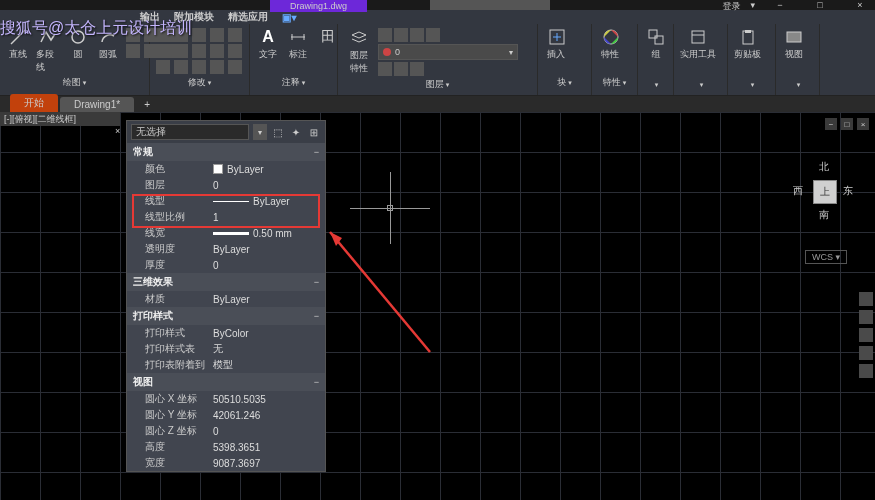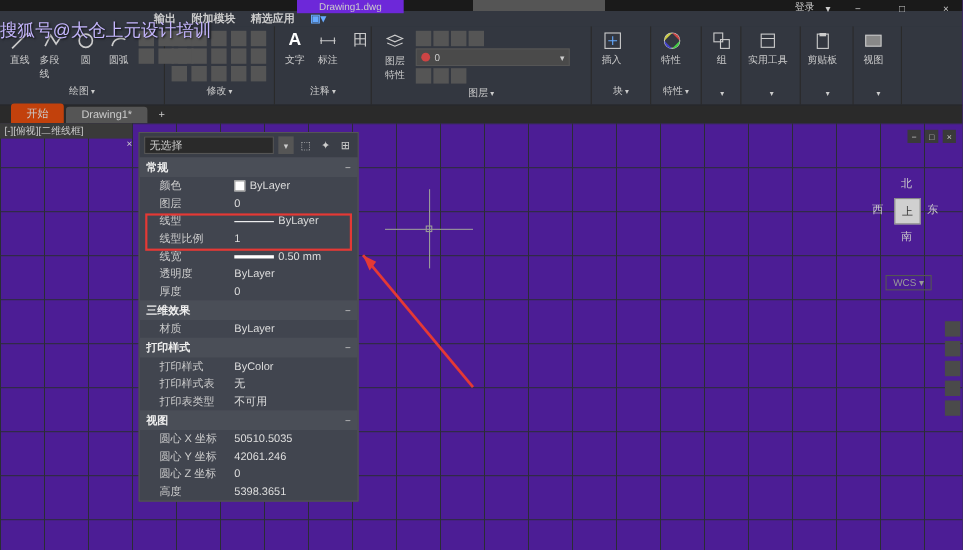--- a/index.html
+++ b/index.html
@@ -4,21 +4,21 @@
   <style>
     * { margin: 0; padding: 0; box-sizing: border-box; font-family: "Microsoft YaHei", Arial, sans-serif; }
     body { width: 875px; height: 500px; background: #333740; overflow: hidden; position: relative; }
     
     .watermark { position: absolute; top: 18px; left: 0; color: #c4b5fd; font-size: 16px; z-index: 1000; text-shadow: 1px 1px 2px rgba(0,0,0,0.8); }
     
     .title-bar { height: 10px; background: #1a1a1a; display: flex; align-items: center; padding: 0 4px; position: relative; }
     .title-tabs { position: absolute; left: 270px; top: 0; display: flex; gap: 2px; }
     .title-tab { background: #6d28d9; color: #ccc; font-size: 9px; padding: 1px 20px; }
     .title-input { position: absolute; left: 430px; top: 0; width: 120px; height: 10px; background: #555; }
-    .title-right { position: absolute; right: 0; top: 0; display: flex; gap: 10px; align-items: flex-end; }
+    .title-right { position: absolute; right: 0; top: 0; display: flex; gap: 10px; align-items: flex-start; }
     .title-login { color: #ccc; font-size: 9px; }
     .win-btn { width: 30px; height: 10px; color: #ccc; font-size: 9px; text-align: center; }
     
     .menu-bar { height: 14px; background: #333740; display: flex; align-items: center; padding-left: 140px; gap: 14px; }
     .menu-item { color: #ccc; font-size: 10px; cursor: pointer; font-weight: bold; }
     
     .ribbon { height: 72px; background: #333740; border-bottom: 1px solid #222; display: flex; }
     .ribbon-group { border-right: 1px solid #2a2a2a; padding: 4px 6px; display: flex; flex-direction: column; }
     .ribbon-tools { display: flex; gap: 6px; flex: 1; align-items: flex-start; }
     .ribbon-tool { display: flex; flex-direction: column; align-items: center; gap: 2px; min-width: 24px; }
@@ -31,21 +31,21 @@
     
     .layer-dropdown { width: 140px; height: 16px; background: #4a4a4a; border: 1px solid #555; display: flex; align-items: center; padding: 0 4px; }
     .layer-dropdown-circle { width: 8px; height: 8px; border-radius: 50%; background: #c44; margin-right: 4px; }
     .layer-dropdown-text { color: #ccc; font-size: 9px; flex: 1; }
     
     .doc-tabs { height: 16px; background: #2a2a2a; display: flex; align-items: flex-end; padding-left: 10px; }
     .doc-tab { background: #c2410c; color: #ccc; font-size: 10px; padding: 2px 14px; border-radius: 3px 3px 0 0; margin-right: 2px; }
     .doc-tab.active { background: #555; }
     .doc-tab-add { color: #ccc; font-size: 10px; padding: 2px 8px; }
     
-    .main-area { position: relative; height: 388px; background: #4c1d95; }
+    .main-area { position: relative; height: 388px; background: #000000; }
     
     .left-strip { position: absolute; left: 0; top: 0; width: 120px; height: 14px; background: #3a3a3a; color: #ccc; font-size: 9px; padding: 1px 4px; }
     .close-x { position: absolute; left: 115px; top: 14px; color: #ccc; font-size: 9px; }
     
     .prop-panel { position: absolute; left: 126px; top: 8px; width: 200px; background: #41454f; border: 1px solid #555; }
     .prop-header { height: 22px; display: flex; align-items: center; padding: 0 4px; gap: 4px; background: #3a3e47; }
     .prop-select { flex: 1; height: 16px; background: #2a2a2a; border: 1px solid #555; color: #ccc; font-size: 10px; padding: 0 4px; display: flex; align-items: center; text-align: right; }
     .prop-select-arrow { width: 14px; height: 16px; background: #555; color: #ccc; font-size: 8px; display: flex; align-items: center; justify-content: center; }
     .prop-header-icon { width: 14px; height: 14px; color: #ccc; font-size: 10px; display: flex; align-items: center; justify-content: center; }
     
@@ -424,22 +424,22 @@
       </div>
       <div class="prop-row">
         <span class="prop-label">打印样式</span>
         <span class="prop-value">ByColor</span>
       </div>
       <div class="prop-row">
         <span class="prop-label">打印样式表</span>
         <span class="prop-value">无</span>
       </div>
       <div class="prop-row">
-        <span class="prop-label">打印表类型</span>
-        <span class="prop-value">不可用</span>
+        <span class="prop-label">打印表附着到</span>
+        <span class="prop-value">模型</span>
       </div>
     </div>
 
     <div class="prop-section">
       <div class="prop-section-header">
         <span class="prop-section-title">视图</span>
         <span class="prop-section-collapse">−</span>
       </div>
       <div class="prop-row">
         <span class="prop-label">圆心 X 坐标</span>
@@ -449,20 +449,24 @@
         <span class="prop-label">圆心 Y 坐标</span>
         <span class="prop-value">42061.246</span>
       </div>
       <div class="prop-row">
         <span class="prop-label">圆心 Z 坐标</span>
         <span class="prop-value">0</span>
       </div>
       <div class="prop-row">
         <span class="prop-label">高度</span>
         <span class="prop-value">5398.3651</span>
+      </div>
+      <div class="prop-row">
+        <span class="prop-label">宽度</span>
+        <span class="prop-value">9087.3697</span>
       </div>
     </div>
   </div>
 
   <div class="highlight-box" style="left:132px; top:82px; width:188px; height:34px;"></div>
 
   <svg class="arrow-annotation" style="left:320px; top:110px; width:120px; height:140px;">
     <line x1="110" y1="130" x2="10" y2="10" stroke="#e53935" stroke-width="2.5"></line>
     <polygon points="10,10 22,16 16,24" fill="#e53935"></polygon>
   </svg>

